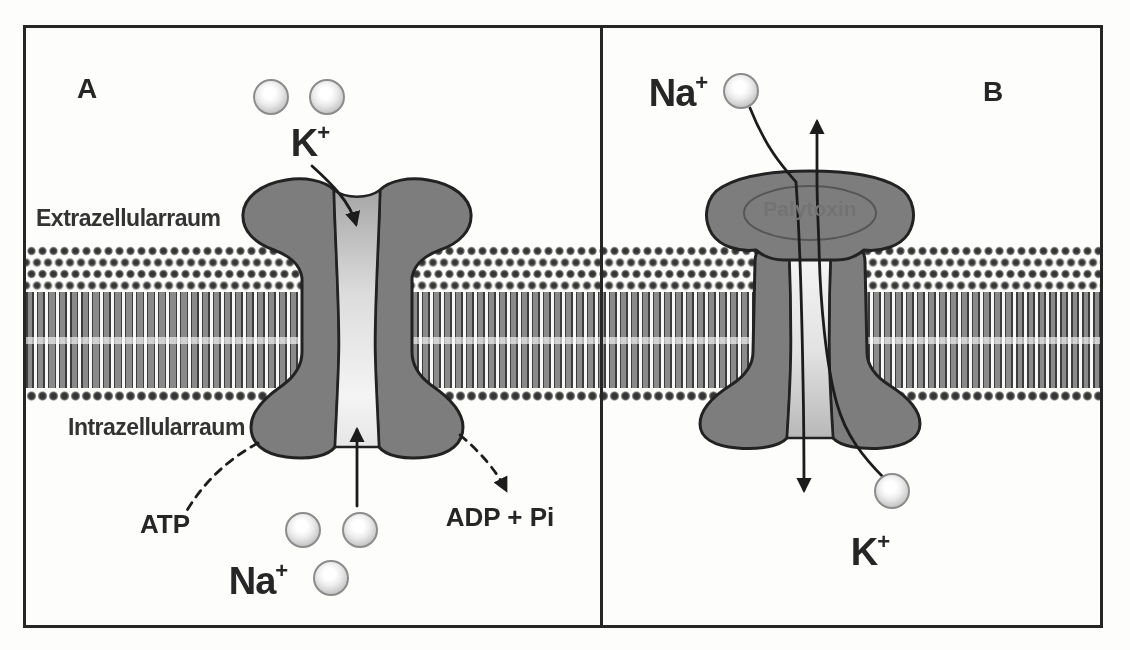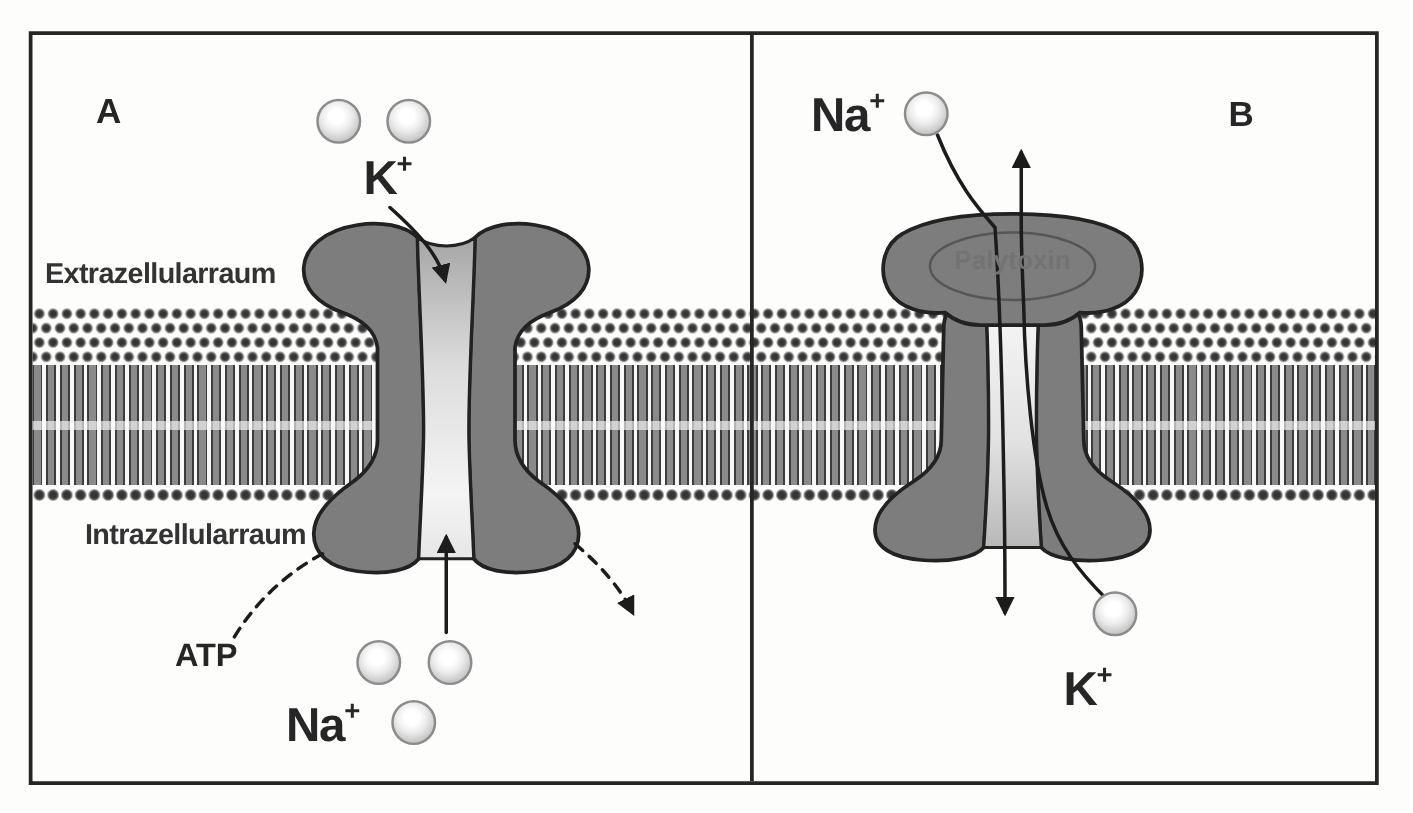--- a/index.html
+++ b/index.html
@@ -140,15 +140,16 @@
   <div class="lbl ion-lbl" style="left:258px;top:581px;"><span>Na</span><sup>+</sup></div>
 
   <div class="lbl ion-lbl" style="left:678px;top:93px;"><span>Na</span><sup>+</sup></div>
 
   <div class="lbl ion-lbl" style="left:870px;top:552px;"><span>K</span><sup>+</sup></div>
 
   <div class="lbl compartment" style="left:36px;top:205px;">Extrazellularraum</div>
   <div class="lbl compartment" style="left:36px;top:414px;margin-left:32px;">Intrazellularraum</div>
 
   <div class="lbl molecule" style="left:165px;top:524px;">ATP</div>
+  <div class="lbl molecule" style="left:500px;top:517px;">ADP + Pi</div>
 
   <div class="lbl toxin" style="left:810px;top:209px;">Palytoxin</div>
 </div>
 
 </body></html>

